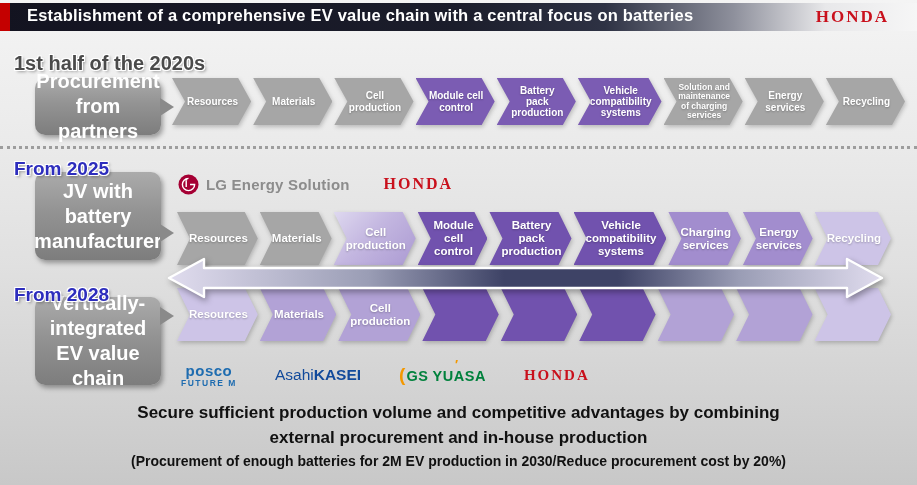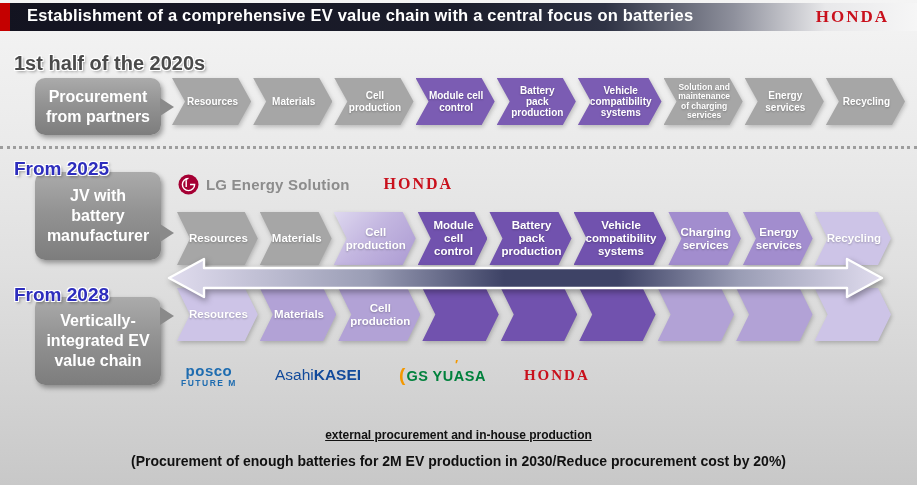--- a/index.html
+++ b/index.html
@@ -18,22 +18,22 @@
   
   .phase-heading{position:absolute;font-weight:bold;z-index:6;
     text-shadow:-1px -1px 0 #fff,1px -1px 0 #fff,-1px 1px 0 #fff,1px 1px 0 #fff,2px 2px 3px rgba(0,0,0,.35);}
   .h-gray{left:14px;top:52px;font-size:20px;color:#4a4a4a;}
   .h-blue1{left:14px;top:158px;font-size:19px;color:#2d2dbd;}
   .h-blue2{left:14px;top:284px;font-size:19px;color:#2d2dbd;}
   
   .gray-box{position:absolute;left:35px;width:126px;border-radius:10px;z-index:5;
     background:linear-gradient(180deg,#ababab 0%,#939393 45%,#7d7d7d 100%);
     box-shadow:2px 3px 5px rgba(0,0,0,.35);
-    display:flex;align-items:center;justify-content:flex-start;text-align:center;
-    color:#fff;font-weight:bold;font-size:16px;line-height:1.25;padding:4px 8px;box-sizing:border-box;}
+    display:flex;align-items:center;justify-content:center;text-align:center;
+    color:#fff;font-weight:bold;font-size:20px;line-height:1.25;padding:4px 8px;box-sizing:border-box;}
   .box-1{top:78px;height:57px;}
   .box-2{top:172px;height:88px;}
   .box-3{top:297px;height:88px;}
   .tail{position:absolute;right:-13px;width:0;height:0;z-index:5;
     border-top:9px solid transparent;border-bottom:9px solid transparent;border-left:14px solid #8a8a8a;}
   .tail-1{top:20px;}
   .tail-2{top:52px;}
   .tail-3{top:10px;}
   
   .chevron-row{position:absolute;display:flex;filter:drop-shadow(1px 2px 2px rgba(0,0,0,.22));}
@@ -74,21 +74,21 @@
   .asahi-a{font-weight:500;}
   .asahi-b{font-weight:800;}
   .gs-logo{position:relative;display:flex;align-items:baseline;}
   .gs-paren{color:#f39800;font-size:19px;font-weight:bold;margin-right:1px;}
   .gs-text{color:#00813c;font-size:14.5px;font-weight:800;letter-spacing:.5px;}
   .gs-logo::after{content:"\2032";position:absolute;left:56px;top:-7px;color:#f39800;font-size:13px;font-weight:bold;}
   .honda-bottom{font-size:15px;}
   
   .footer-line{position:absolute;left:0;width:917px;text-align:center;color:#111;font-weight:bold;}
   .f-1{top:403px;font-size:17px;}
-  .f-2{top:428px;font-size:12px;text-decoration:underline;}
+  .f-2{top:428px;font-size:17px;}
   .f-3{top:453px;font-size:14px;}
 </style>
 </head>
 <body>
 
 <div class="slide">
 
   <div class="title-bar"></div>
   <div class="red-accent"></div>
   <div class="slide-title">Establishment of a comprehensive EV value chain with a central focus on batteries</div>
@@ -234,16 +234,17 @@
     <div class="asahi-logo">
       <span class="asahi-a">Asahi</span><span class="asahi-b">KASEI</span>
     </div>
     <div class="gs-logo">
       <span class="gs-paren">(</span>
       <span class="gs-text">GS YUASA</span>
     </div>
     <span class="honda-word honda-bottom">HONDA</span>
   </div>
 
+  <div class="footer-line f-1">Secure sufficient production volume and competitive advantages by combining</div>
   <div class="footer-line f-2">external procurement and in-house production</div>
   <div class="footer-line f-3">(Procurement of enough batteries for 2M EV production in 2030/Reduce procurement cost by 20%)</div>
 
 </div>
 
 </body></html>

